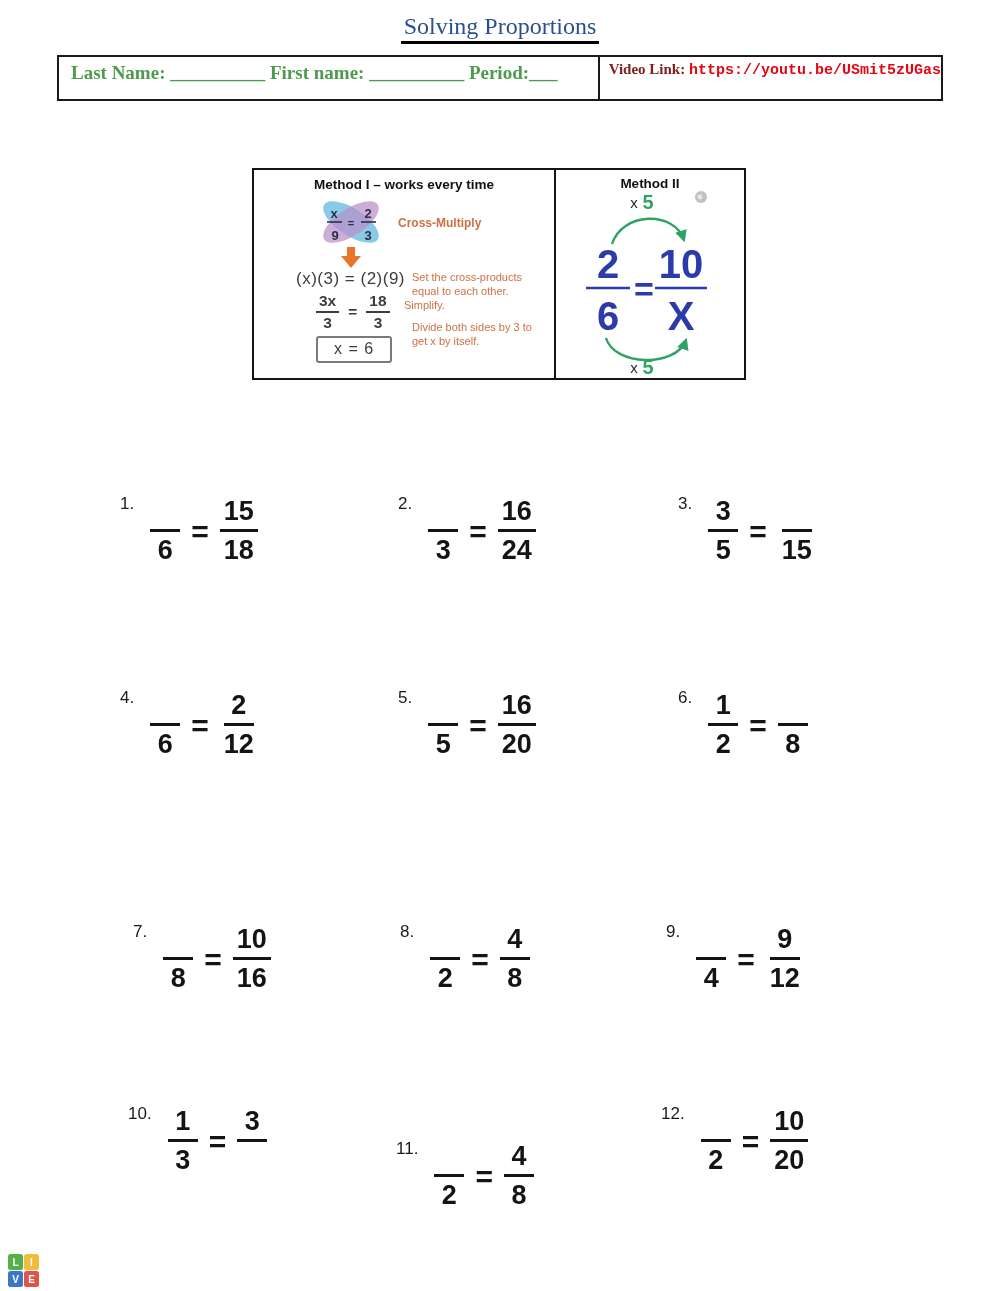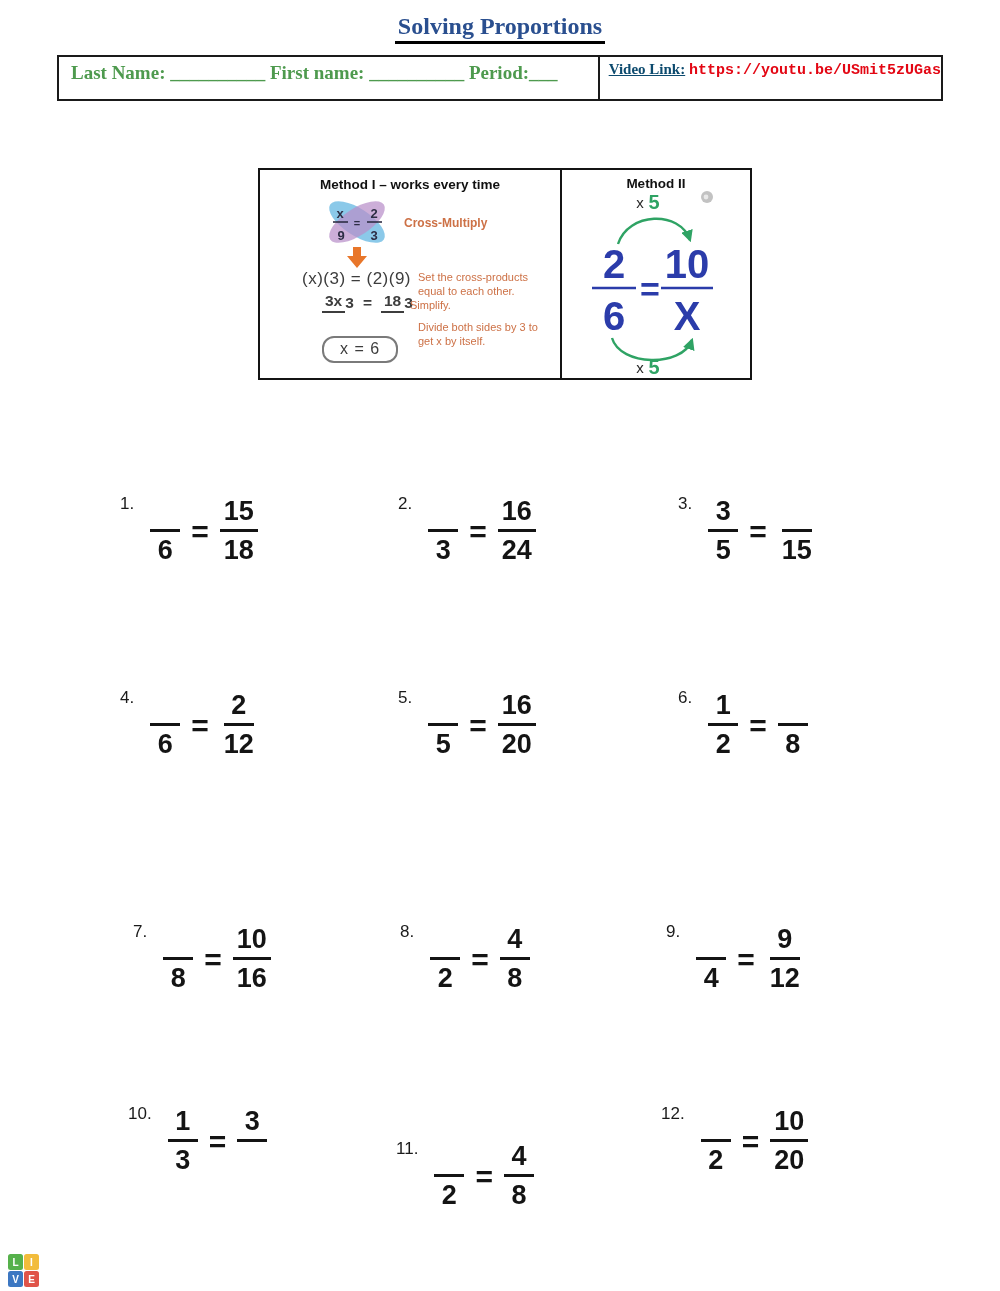--- a/index.html
+++ b/index.html
@@ -1,53 +1,53 @@
 <!DOCTYPE html>
 <html><head>
 <meta charset="utf-8">
 <style>
   * { margin:0; padding:0; box-sizing:border-box; }
   body { background:#ffffff; font-family:"Liberation Sans",sans-serif; }
   #page { position:relative; width:1000px; height:1291px; background:#ffffff; overflow:hidden; }
 
   
   .title-wrap { position:absolute; top:13px; left:0; width:100%; text-align:center; }
-  .page-title { display:inline-block; font-family:"Liberation Serif",serif; font-weight:700;
+  .page-title { display:inline-block; font-family:"Liberation Serif",serif; font-weight:400;
     font-size:24px; color:#2a4f8f; border-bottom:3px solid #000; padding:0 3px 1px; }
 
   
   .header-box { position:absolute; left:57px; top:55px; width:886px; height:46px;
     border:2px solid #1a1a1a; display:flex; background:#fff; }
   .header-left { width:568px; padding:5px 0 0 12px; font-family:"Liberation Serif",serif;
     font-weight:700; font-size:19px; color:#4e9a4e; white-space:nowrap; }
   .header-right { flex:1; border-left:2px solid #1a1a1a; padding:4px 0 0 9px;
     font-family:"Liberation Serif",serif; font-weight:700; font-size:15px; white-space:nowrap; }
-  .video-label { color:#0c4a6e;text-decoration:underline; }
+  .video-label { color:#7f1d1d; }
   .video-url { color:#e30613; text-decoration:none;font-family:Liberation Mono, monospace; }
 
   
   .method-box { position:absolute; left:252px; top:168px; width:494px; height:212px;
-    border:2px solid #141414; display:flex; background:#fff;margin-left:6px; }
+    border:2px solid #141414; display:flex; background:#fff; }
   .m1 { width:302px; border-right:2px solid #141414; position:relative; }
   .m2 { flex:1; position:relative; }
   .m1-title { text-align:center; font-size:13.5px; font-weight:700; margin-top:7px; color:#111; }
   .m1-diagram { position:absolute; left:60px; top:22px; }
   .m1-crossmul { position:absolute; left:144px; top:46px; color:#cd7146; font-size:12px; font-weight:600; }
   .m1-arrow { position:absolute; left:86px; top:77px; }
   .m1-eq1 { position:absolute; left:42px; top:99px; font-size:17px; color:#3d3d3d; letter-spacing:.5px; }
   .note { color:#cd7146; font-size:11px; line-height:1.3; }
   .m1-note1 { position:absolute; left:158px; top:100px; width:128px; }
   .m1-eq2 { position:absolute; left:62px; top:122px; display:flex; align-items:center; color:#3d3d3d; }
-  .mfrac { display:inline-flex; align-items:center; font-size:15.5px; font-weight:600; }
+  .mfrac { display:inline-flex; flex-direction:column; align-items:center; font-size:15.5px; font-weight:600; }
   .mfrac .mnum { border-bottom:2px solid #3d3d3d; padding:0 3px 1px; text-align:center; }
   .mfrac .mden { padding-top:1px; }
   .m1-eq2 .meq { margin:0 9px; font-size:15.5px; font-weight:600; }
   .m1-note2 { position:absolute; left:150px; top:128px; }
   .m1-note3 { position:absolute; left:158px; top:150px; width:134px; }
-  .m1-answer { position:absolute; left:62px; top:166px; border:2px solid #7a7a7a; border-radius:12px;
+  .m1-answer { position:absolute; left:62px; top:166px; border:2px solid #7a7a7a; border-radius:3px;
     padding:2px 16px 3px; font-size:16px; color:#3d3d3d; letter-spacing:1px; background:#fff; }
 
   
   .instruction { position:absolute; left:114px; top:433px; font-size:22px; color:#161616; }
 
   
   .problem { position:absolute; display:flex; align-items:center; }
   .plabel { font-size:17px; color:#1a1a1a; align-self:flex-start; margin-right:16px; margin-top:-2px; }
   .frac { display:inline-flex; flex-direction:column; align-items:center; }
   .frac .num, .frac .den { min-width:30px; padding:0 4px; text-align:right; font-size:27px;

